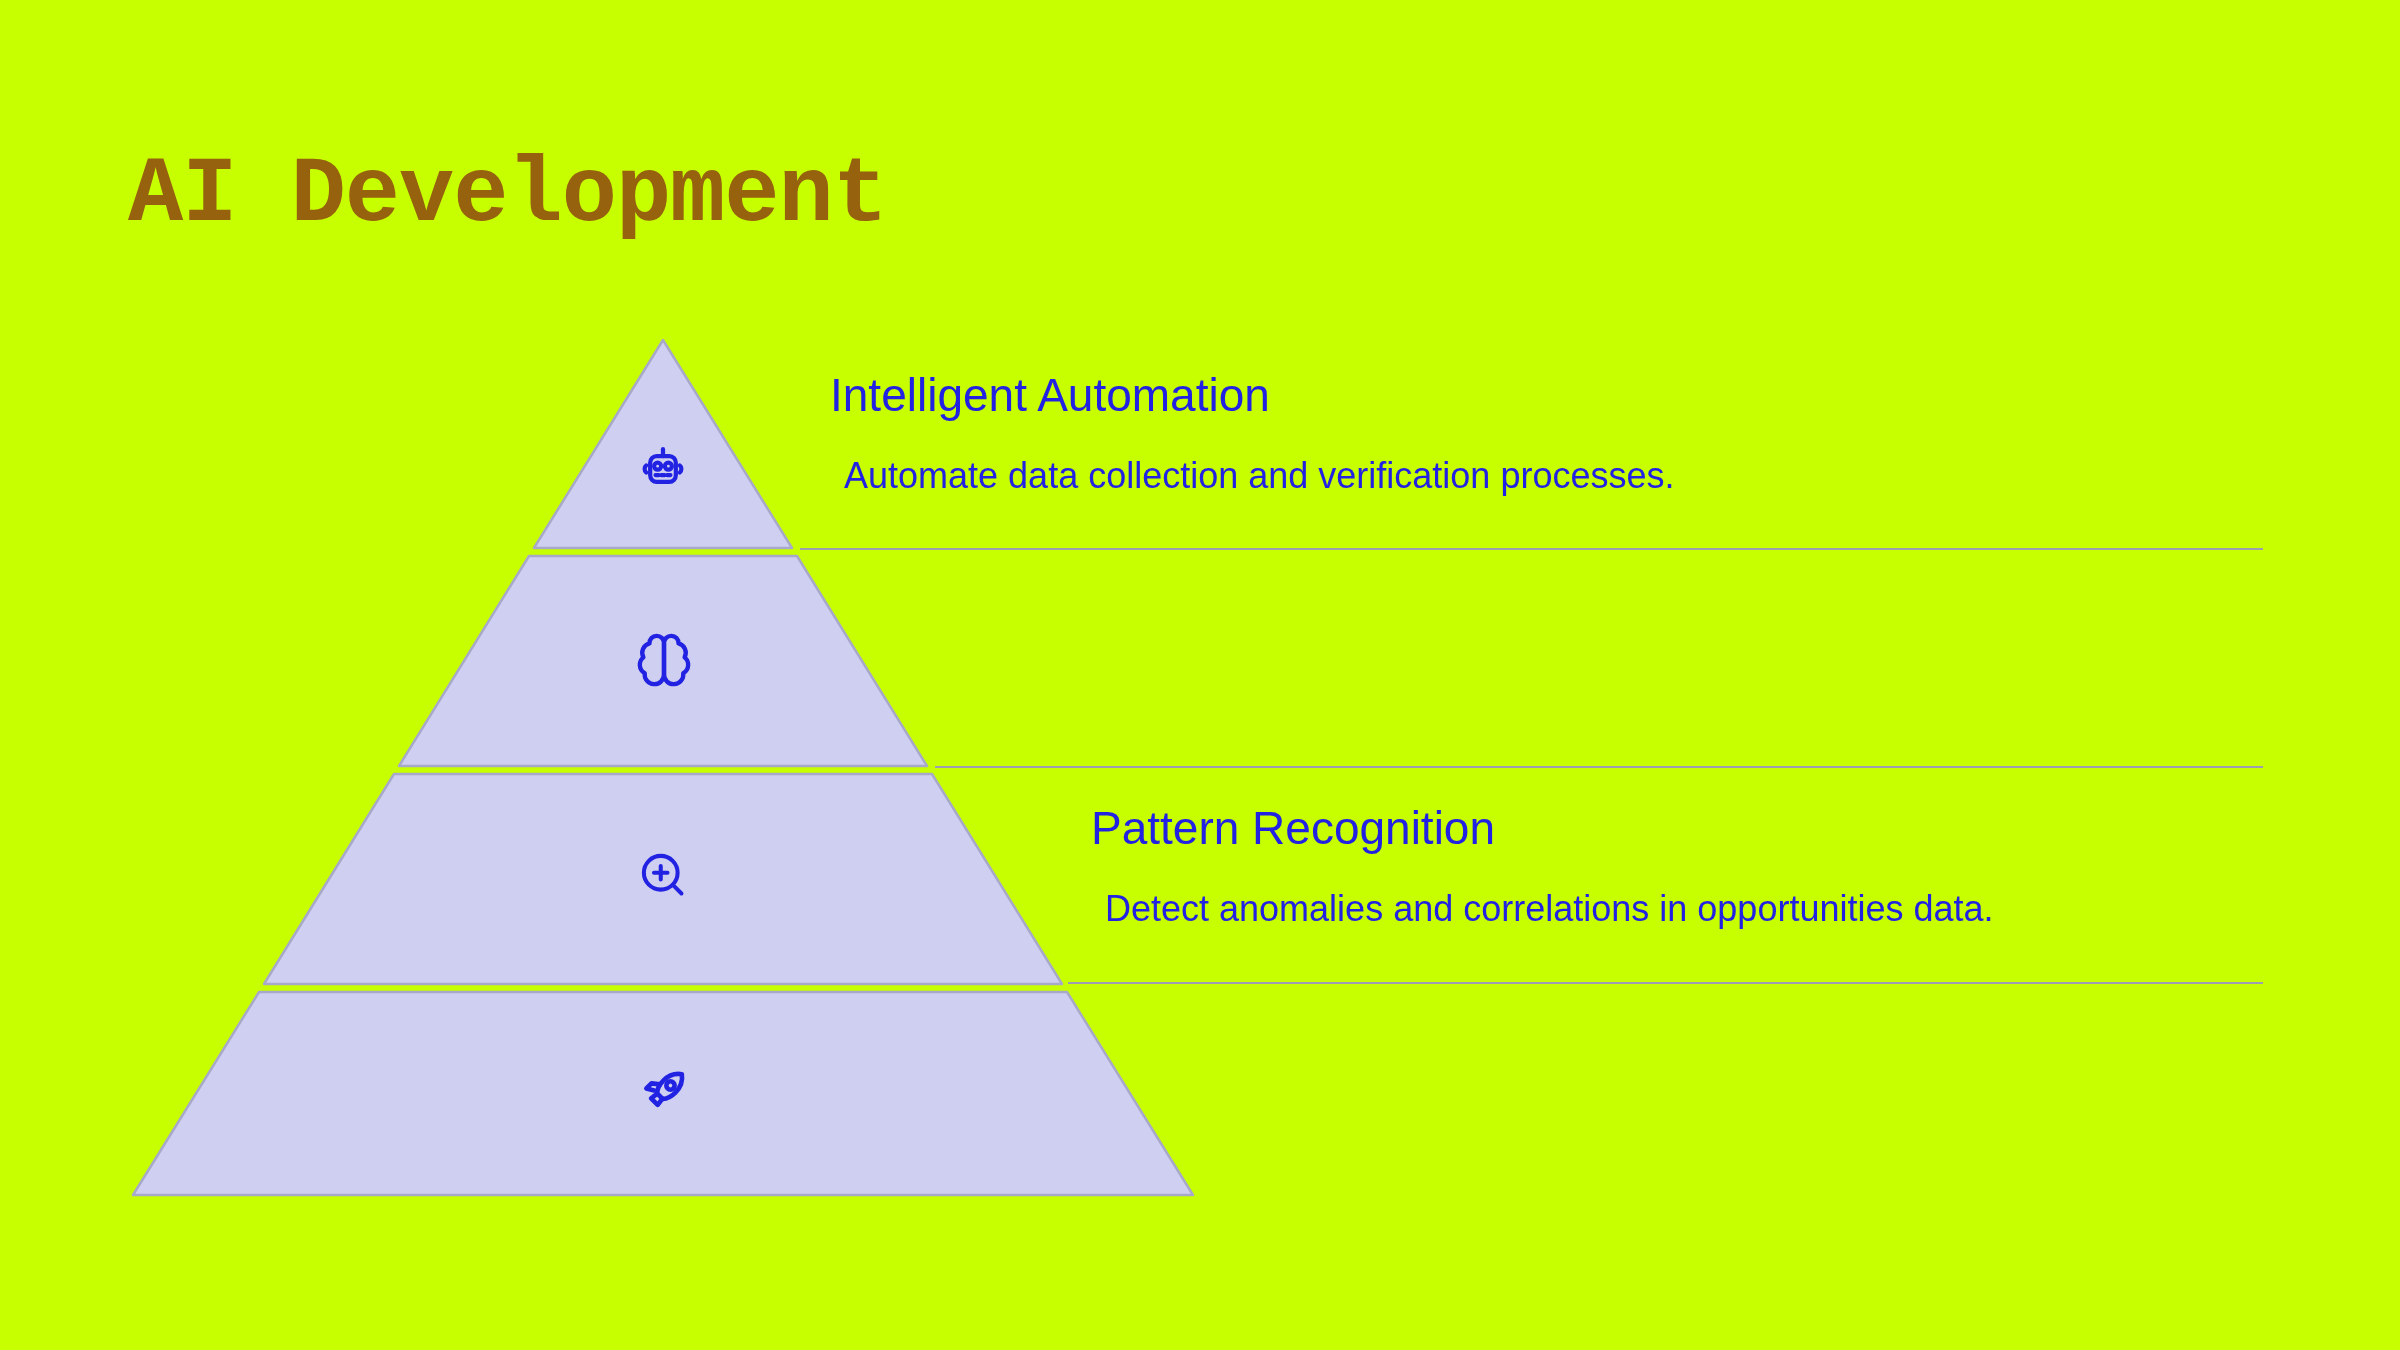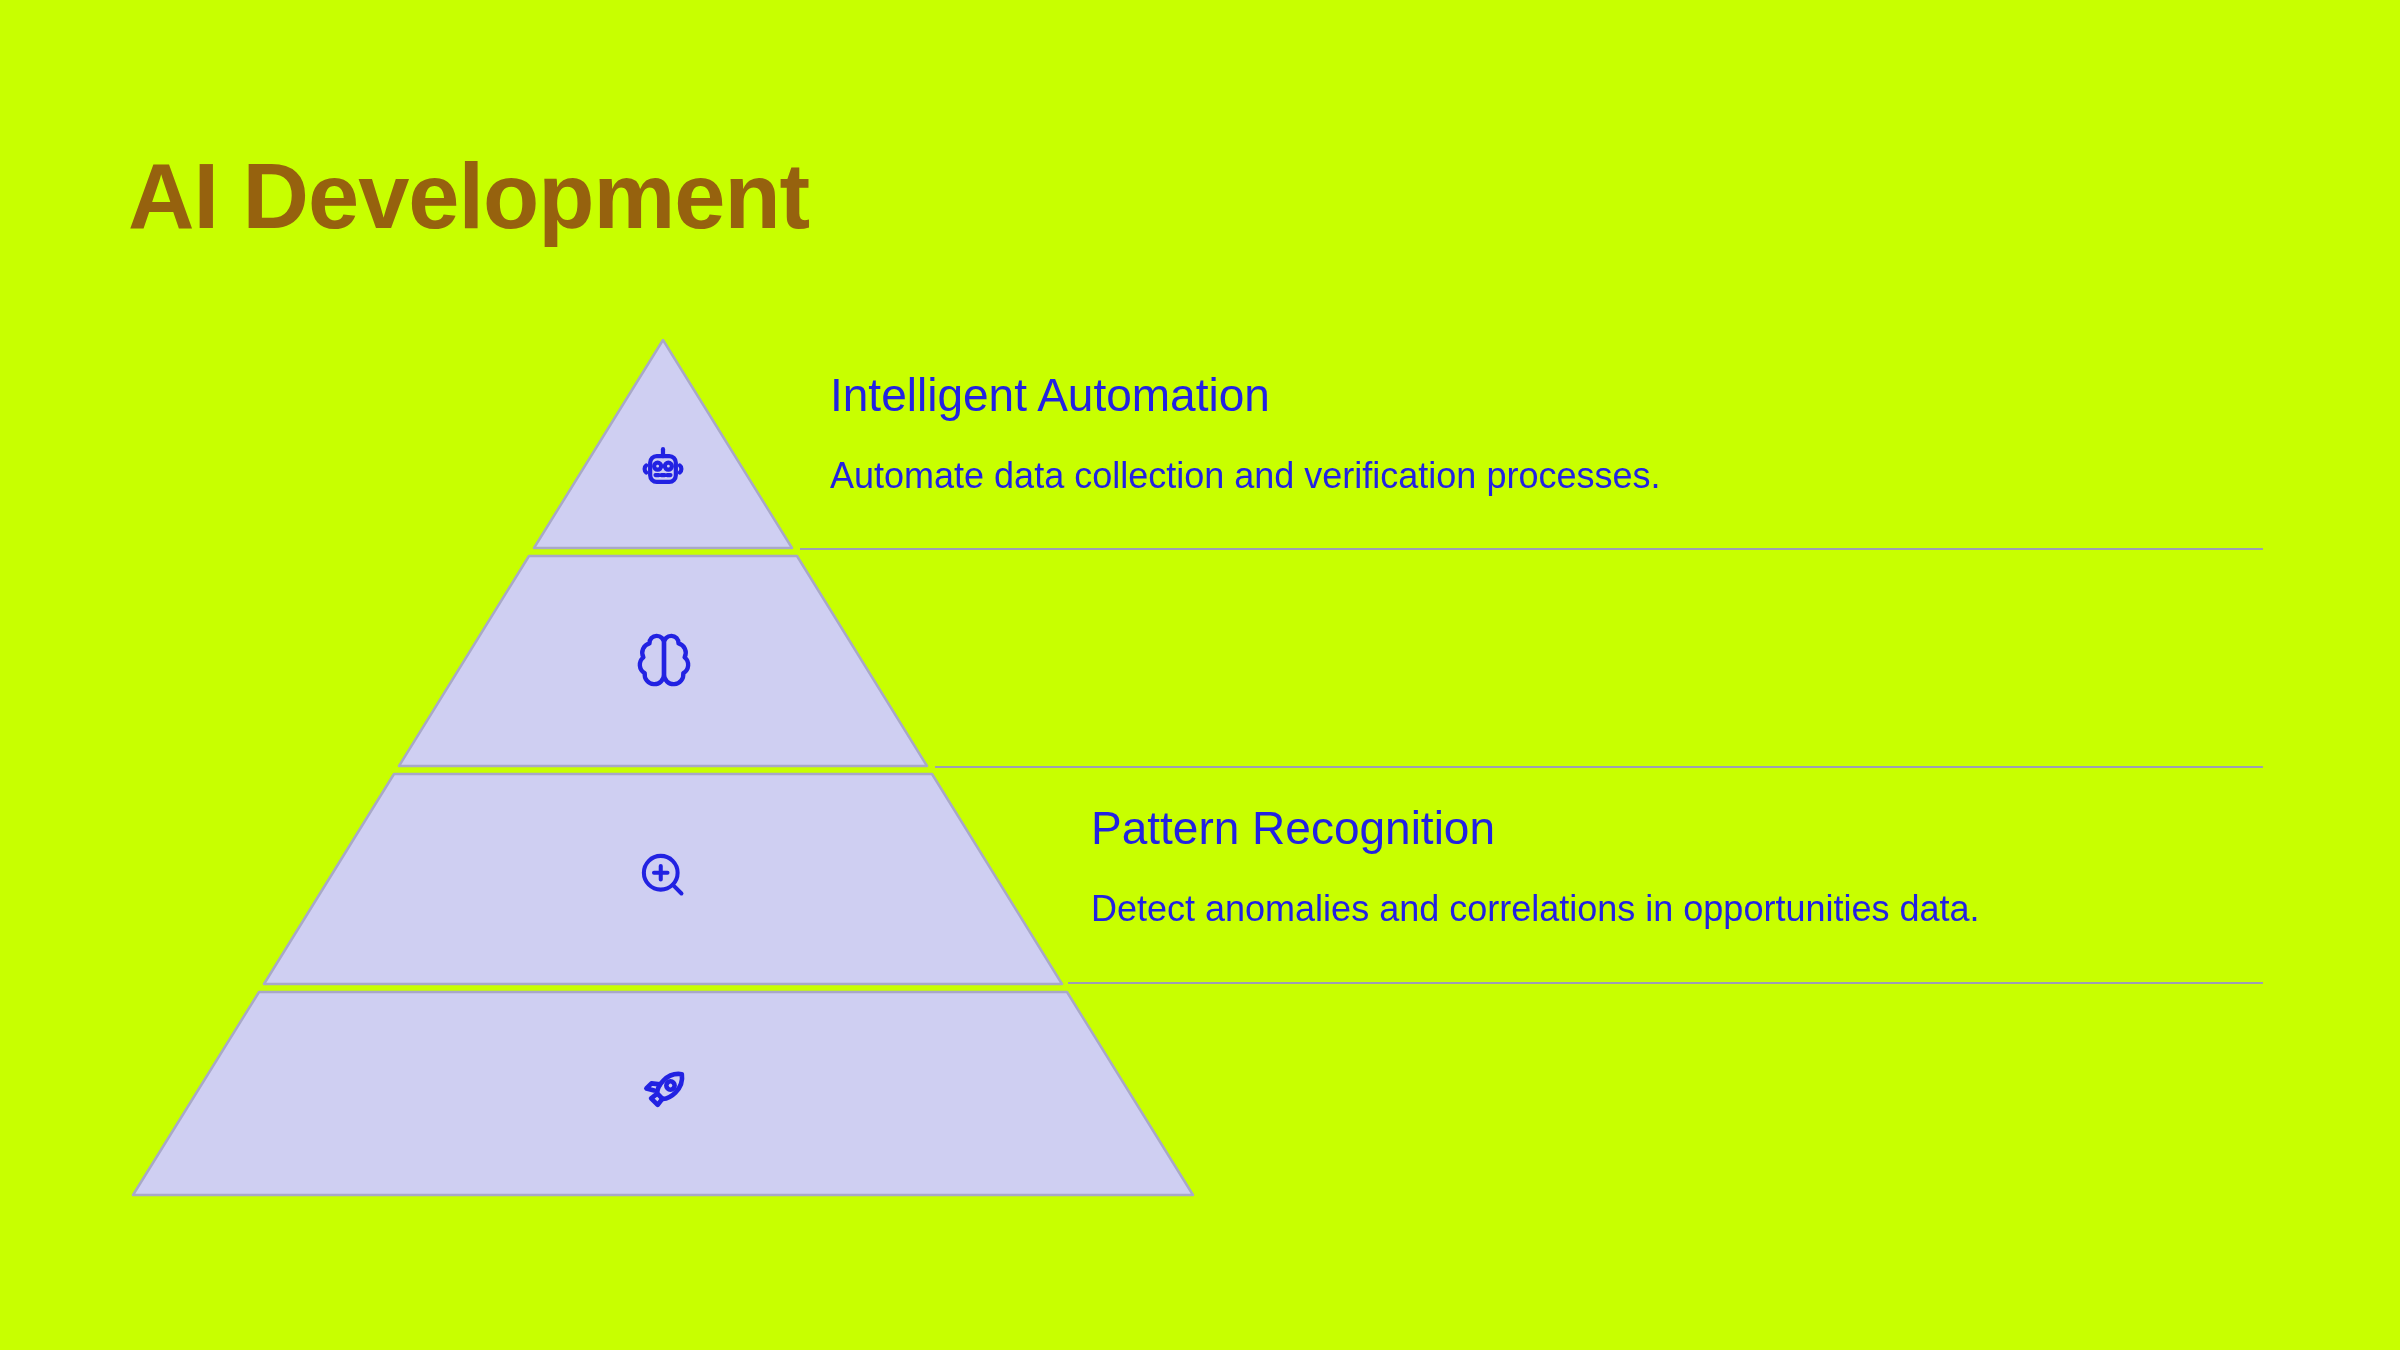--- a/index.html
+++ b/index.html
@@ -17,20 +17,21 @@
   .page-title {
     position: absolute;
     left: 128px;
     top: 148px;
     margin: 0;
     font-size: 92px;
     line-height: 96px;
     font-weight: 700;
     letter-spacing: -1px;
     color: var(--title, #96620e);
+    font-family: Liberation Mono, monospace;
   }
   .pyramid-svg {
     position: absolute;
     left: 0; top: 0;
     width: 2400px;
     height: 1350px;
   }
   .tier {
     fill: var(--tier-fill, #cfcff2);
     stroke: var(--tier-border, #a8a8c8);
@@ -57,21 +58,21 @@
   .level-text { position: absolute; }
   .level-text h2 {
     margin: 0 0 40px 0;
     font-size: 46px;
     line-height: 46px;
     font-weight: 400;
     color: var(--accent, #2222e2);
     white-space: nowrap;
   }
   .level-text p {
-    margin: 0;
+    margin: 14px;
     font-size: 36px;
     line-height: 36px;
     font-weight: 400;
     color: var(--accent, #2222e2);
     white-space: nowrap;
   }
 </style>
 </head>
 <body>
 

